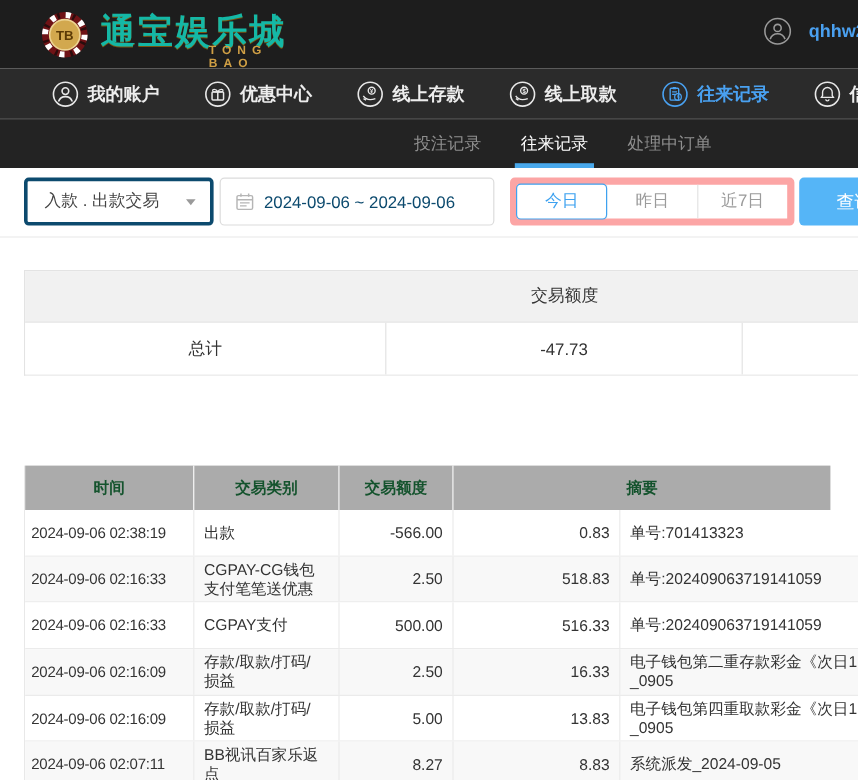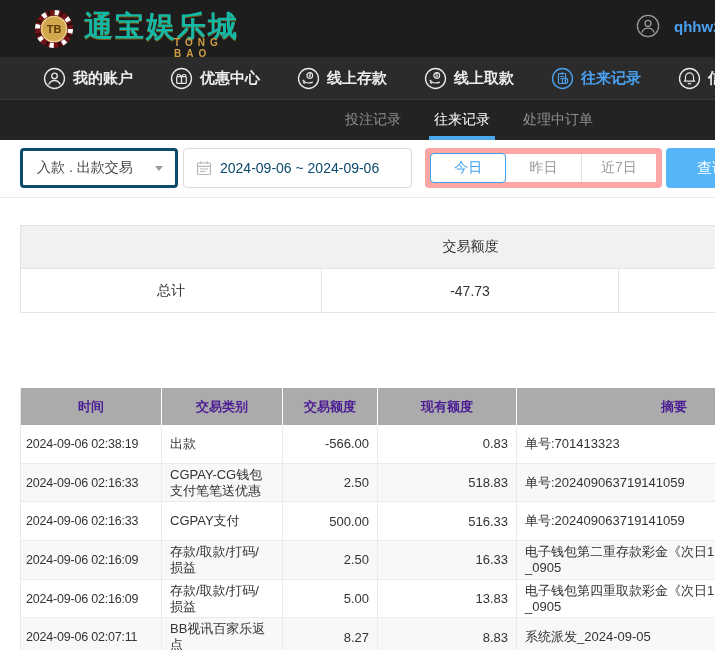--- a/index.html
+++ b/index.html
@@ -59,21 +59,21 @@
   .sum-head{height:42px;background:#f1f1f1;border-bottom:1px solid #e3e3e3;display:flex;}
   .sum-row{height:43px;display:flex;background:#fff;}
   .sum-c0{width:301px;flex:none;}
   .sum-c1{width:297px;flex:none;}
   .sum-c2{width:212px;flex:none;}
   .sum-cell{display:flex;align-items:center;justify-content:center;font-size:14px;color:#333;box-sizing:border-box;}
   .sum-row .sum-c0,.sum-row .sum-c1{border-right:1px solid #e3e3e3;}
   
   .dtable{position:absolute;left:20px;top:388px;width:810px;border-left:1px solid #e8e8e8;box-sizing:border-box;}
   .thead{display:flex;height:37px;}
-  .th{background:#ababab;color:#4c1d95;font-size:13px;font-weight:bold;display:flex;align-items:center;
+  .th{background:#ababab;color:#14532d;font-size:13px;font-weight:bold;display:flex;align-items:center;
       justify-content:center;border-right:1px solid #fff;box-sizing:border-box;}
   .th:last-child{border-right:none;}
   .tr{display:flex;height:38.7px;background:#fff;border-bottom:1px solid #ebebeb;box-sizing:border-box;}
   .tr.shade{background:#f8f8f8;}
   .td{display:flex;align-items:center;font-size:13px;color:#333;border-right:1px solid #ebebeb;
       box-sizing:border-box;overflow:hidden;}
   .td:last-child{border-right:none;overflow:visible;}
   .c0{width:141px;flex:none;}
   .c1{width:121px;flex:none;}
   .c2{width:95px;flex:none;}
@@ -229,21 +229,20 @@
       <div class="sum-cell sum-c1">-47.73</div>
       <div class="sum-cell sum-c2"></div>
     </div>
   </div>
 
   <div class="dtable">
     <div class="thead">
         <div class="th c0">时间</div>
         <div class="th c1">交易类别</div>
         <div class="th c2">交易额度</div>
-        <div class="th c3">现有额度</div>
         <div class="th c4">摘要</div>
       </div>
     <div class="tbody">
         <div class="tr">
           <div class="td c0">2024-09-06 02:38:19</div>
           <div class="td c1">出款</div>
           <div class="td c2">-566.00</div>
           <div class="td c3">0.83</div>
           <div class="td c4">单号:701413323</div>
         </div>

